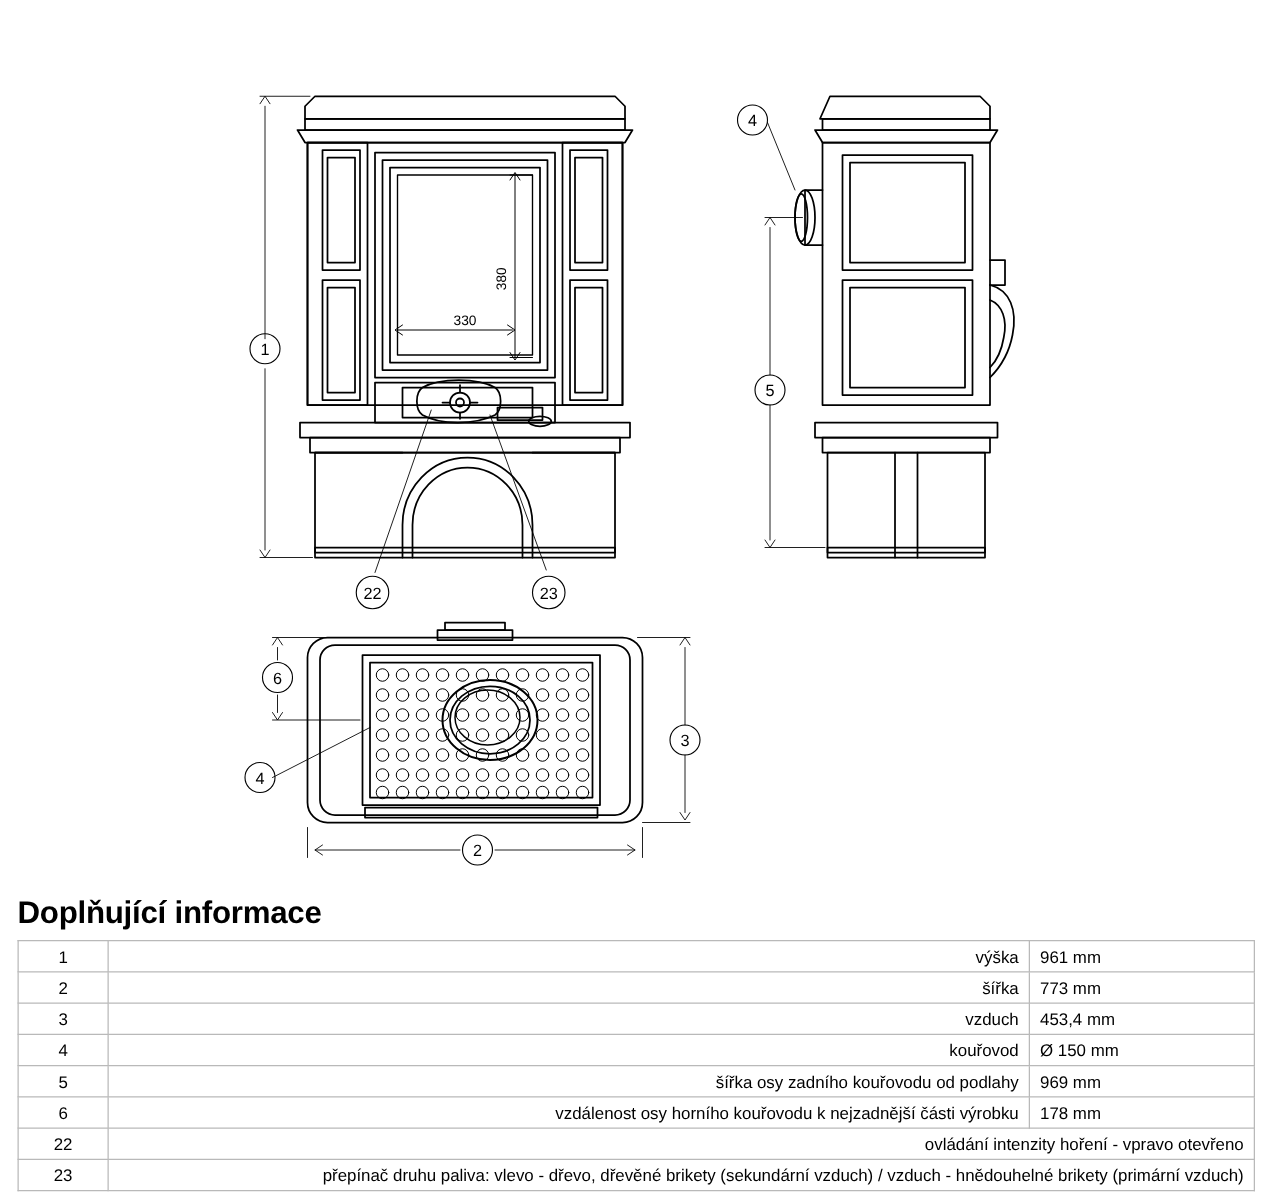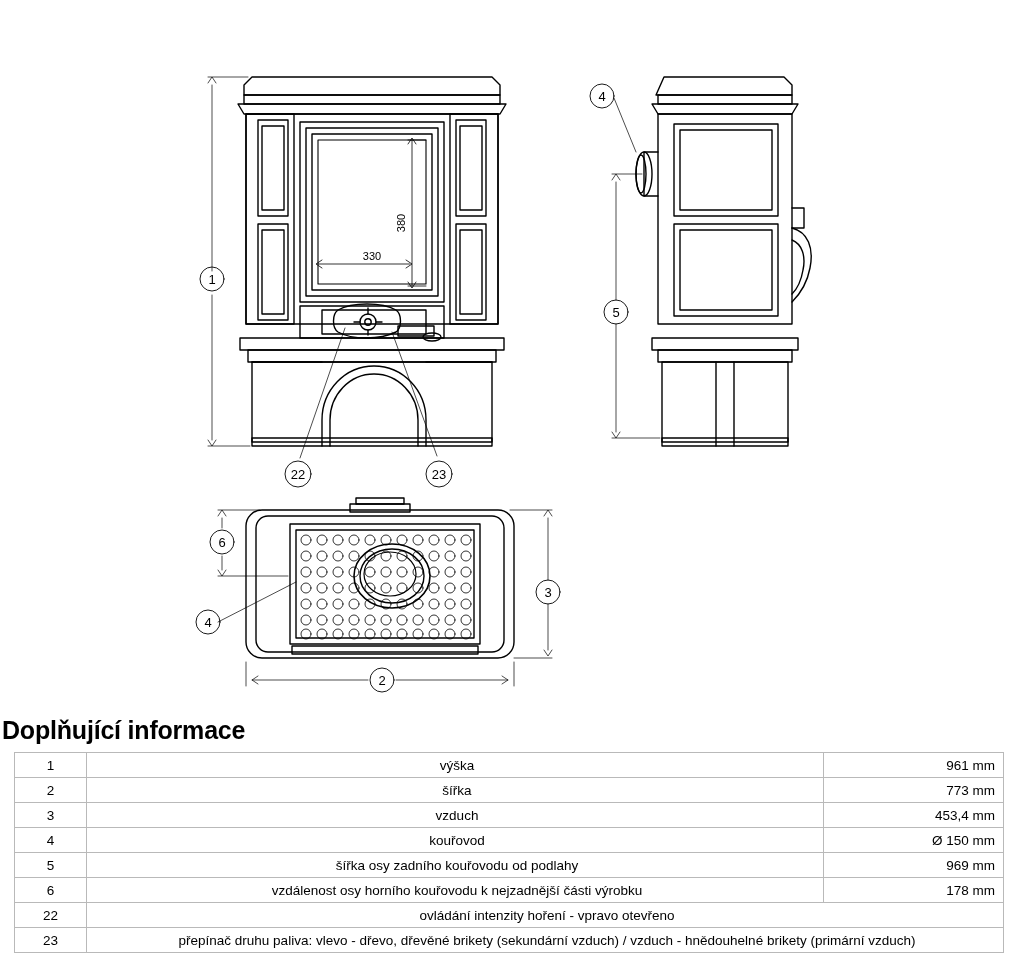--- a/index.html
+++ b/index.html
@@ -13,21 +13,21 @@
   }
   .page { position: relative; width: 1018px; height: 963px; }
 
   h1.section-title {
     font-size: 25px;
     font-weight: bold;
     margin: 0;
     letter-spacing: -0.2px;
   }
   #title-drawing { position: absolute; left: 14px; top: 6px; }
-  #title-info { position: absolute; left: 2px; top: 716px; text-align: right; }
+  #title-info { position: absolute; left: 14px; top: 716px; text-align: right; }
 
   
   .drawing {
     position: absolute;
     left: 0; top: 48px;
     width: 1018px; height: 660px;
   }
   .drawing svg { display: block; }
 
   
@@ -42,23 +42,22 @@
     border: 1px solid #b9b9b9;
     padding: 4px 8px;
     height: 25px;
     vertical-align: middle;
     white-space: nowrap;
   }
   .info-table td.num {
     width: 72px;
     text-align: center;
   }
-  .info-table td.desc { text-align: center; padding-left: 12px; }
+  .info-table td.desc { text-align: right; padding-left: 12px; }
   .info-table td.val {
-    text-align: right;
     width: 180px;
   }
 </style>
 </head>
 <body>
 
 <div class="page">
 
 
   <div class="drawing">

